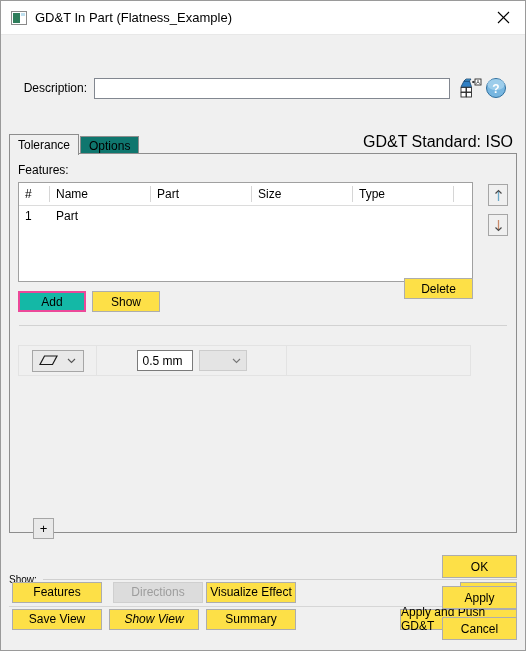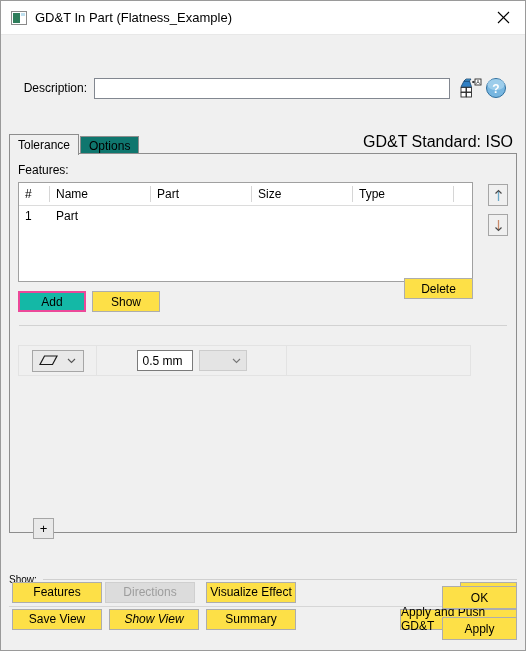--- a/index.html
+++ b/index.html
@@ -403,21 +403,21 @@
 
   .show-row {
     position: absolute;
     left: 0; right: 0;
     display: flex;
     align-items: center;
   }
   .show-row-1 { top: 20px; }
   .show-row-2 { top: 47px; }
   .b-features   { position:absolute; left: 3px;   width: 90px; }
-  .b-directions { position:absolute; left: 96px; width: 90px; }
+  .b-directions { position:absolute; left: 104px; width: 90px; }
   .b-visualize  { position:absolute; left: 197px; width: 90px; }
   .b-addnote    { position:absolute; left: 451px; width: 57px; }
   .b-saveview   { position:absolute; left: 3px;   width: 90px; }
   .b-showview   { position:absolute; left: 100px; width: 90px; font-style: italic; }
   .b-summary    { position:absolute; left: 197px; width: 90px; }
   .b-applypush  { position:absolute; left: 391px; width: 117px; }
 
   
   .footer-sep {
     position: absolute;
@@ -576,16 +576,17 @@
         <div class="btn b-showview">Show View</div>
         <div class="btn b-summary">Summary</div>
         <div class="btn b-applypush">Apply and Push GD&amp;T</div>
       </div>
     </div>
 
     <div class="footer-sep"></div>
     <div class="footer">
       <div class="btn btn-ok">OK</div>
       <div class="btn btn-apply">Apply</div>
+      <div class="btn btn-cancel">Cancel</div>
     </div>
 
   </div>
 </div>
 
 </body></html>

